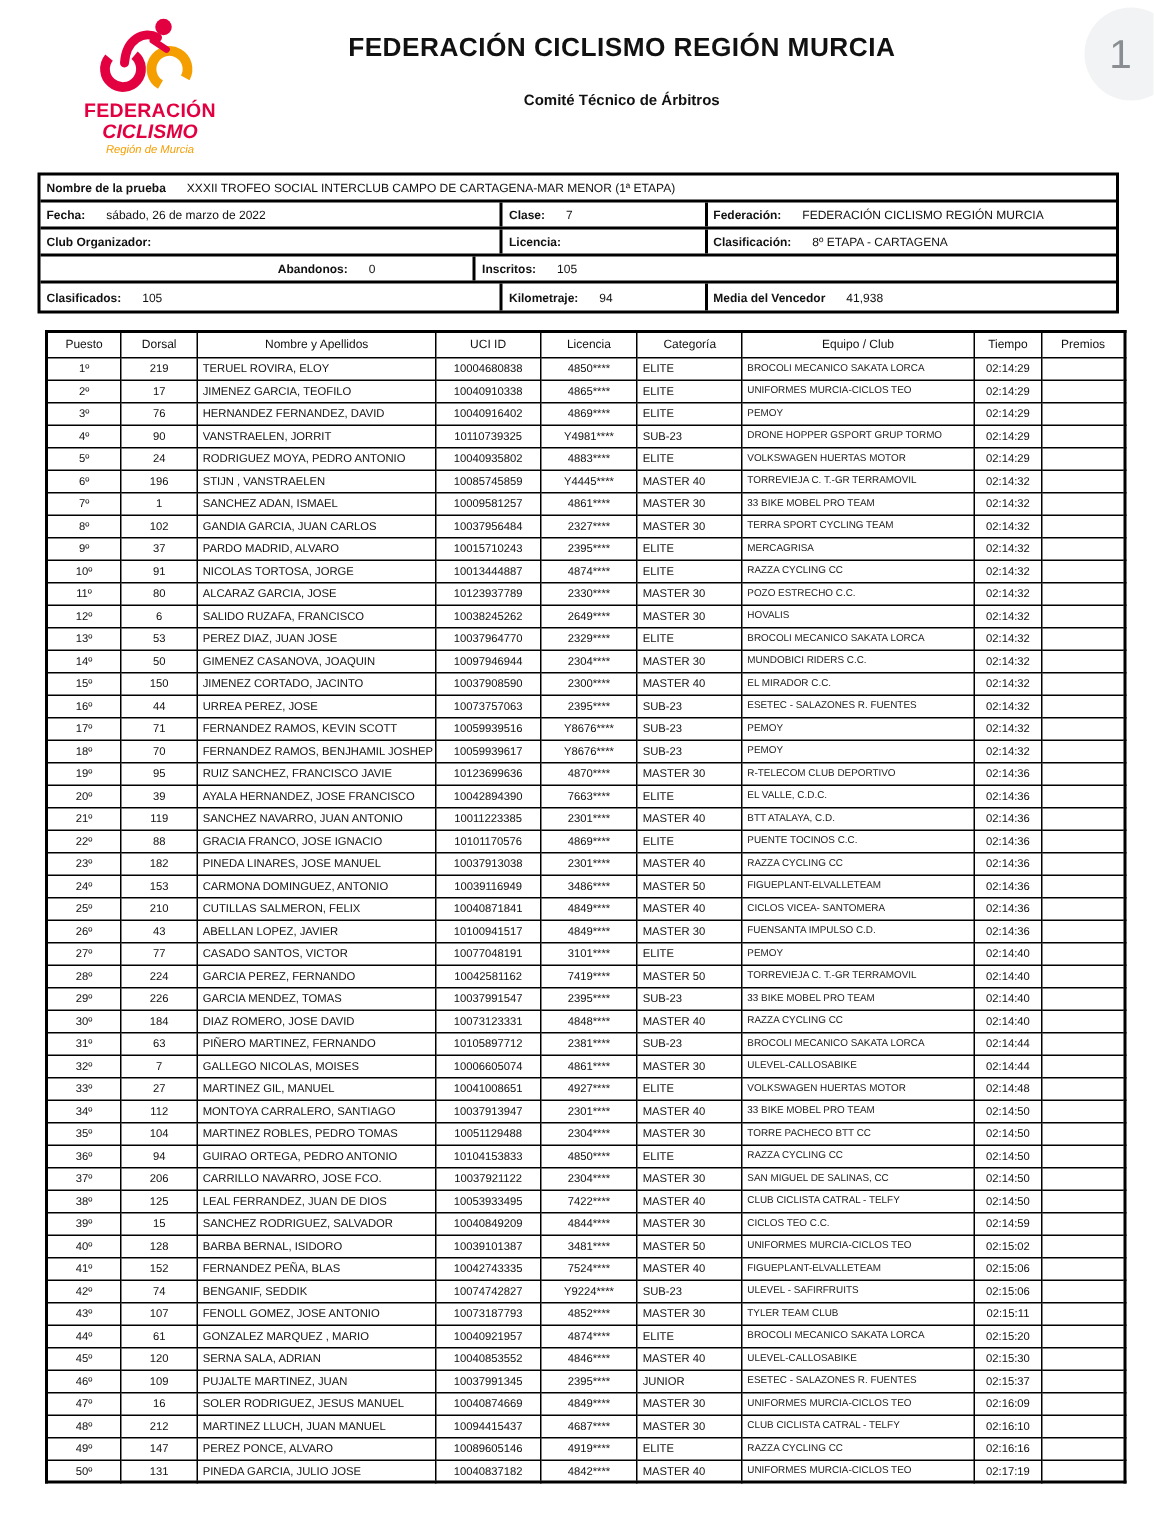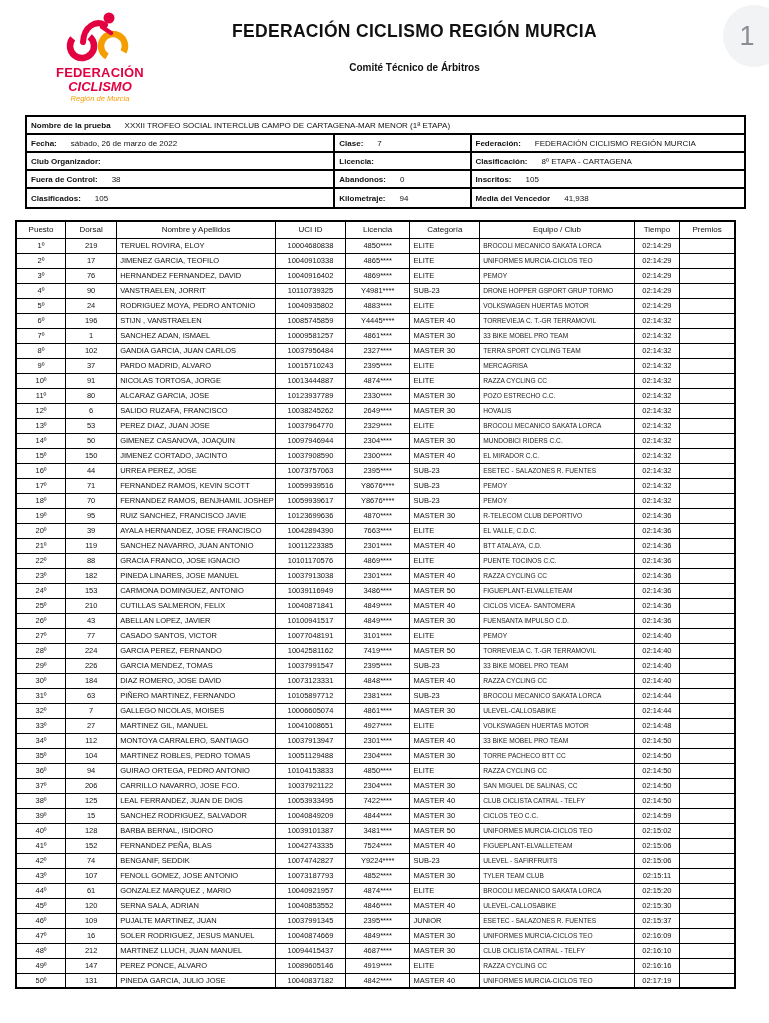--- a/index.html
+++ b/index.html
@@ -37,32 +37,32 @@
   .doc-subtitle{
     position:absolute;left:120px;right:60px;top:62px;text-align:center;
     font-size:10px;font-weight:bold;
   }
 
   
   .info-box{
     position:absolute;left:25px;top:115px;width:721px;
     border:2px solid var(--line);font-size:8px;
   }
-  .info-row{display:flex;border-bottom:2px solid var(--line);height:18px;align-items:center;}
+  .info-row{display:flex;border-bottom:2px solid var(--line);height:18px;align-items:center;justify-content:center;}
   .info-row:last-child{border-bottom:none;}
   .info-cell{display:flex;align-items:center;height:100%;padding:0 4px;overflow:hidden;white-space:nowrap;}
   .info-cell .lbl{font-weight:bold;margin-right:14px;}
   .cell-a{width:43%;border-right:2px solid var(--line);}
   .cell-b{width:19%;border-right:2px solid var(--line);}
   .cell-c{width:38%;}
   .cell-full{width:100%;}
 
   
   table.results{
-    position:absolute;left:15px;top:220px;width:721px;
+    position:absolute;left:30px;top:220px;width:721px;
     border-collapse:collapse;border:2px solid var(--line);
     font-size:7.5px;table-layout:fixed;
   }
   table.results th,table.results td{
     border:1px solid var(--line);padding:0 3px;overflow:hidden;white-space:nowrap;
   }
   table.results th{height:17px;font-weight:normal;font-size:8px;text-align:center;}
   table.results td{height:15px;}
   td.c0,td.c1,td.c3,td.c4,td.c7{text-align:center;}
   td.c2,td.c5{text-align:left;padding-left:5px;}
@@ -125,24 +125,20 @@
     <div class="info-cell cell-b">
       <span class="lbl">Licencia:</span>
       <span class="val"></span>
     </div>
     <div class="info-cell cell-c">
       <span class="lbl">Clasificación:</span>
       <span class="val">8º ETAPA - CARTAGENA</span>
     </div>
   </div>
   <div class="info-row">
-    <div class="info-cell cell-a">
-      <span class="lbl">Fuera de Control:</span>
-      <span class="val">38</span>
-    </div>
     <div class="info-cell cell-b">
       <span class="lbl">Abandonos:</span>
       <span class="val">0</span>
     </div>
     <div class="info-cell cell-c">
       <span class="lbl">Inscritos:</span>
       <span class="val">105</span>
     </div>
   </div>
   <div class="info-row">

